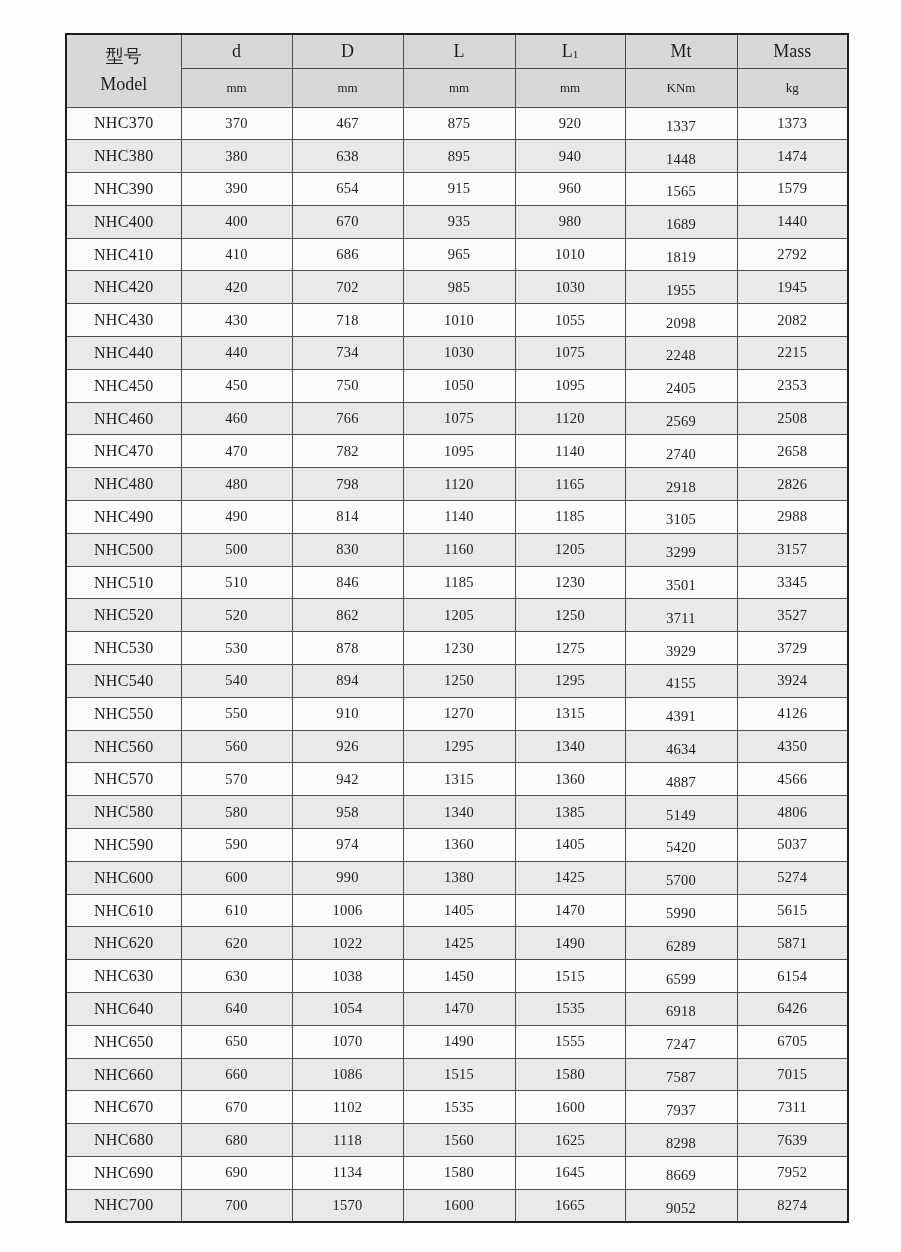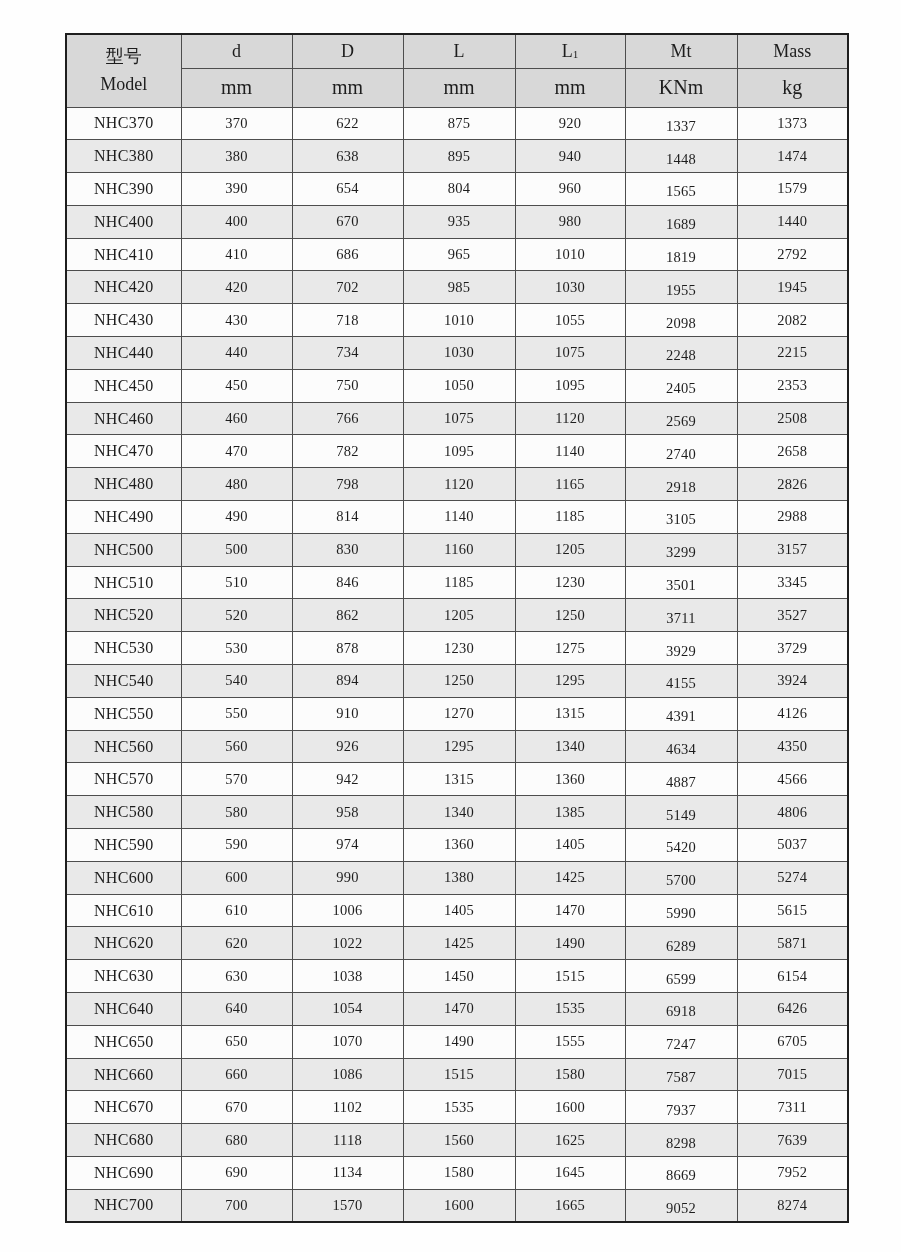--- a/index.html
+++ b/index.html
@@ -35,21 +35,21 @@
     overflow: hidden;
     white-space: nowrap;
   }
   thead th {
     background: #d8d8d8;
     font-weight: normal;
   }
   tr.header-name-row { height: 34px; }
   tr.header-name-row th { font-size: 18px; }
   tr.header-unit-row { height: 39px; }
-  tr.header-unit-row th { font-size: 20px; }
+  tr.header-unit-row th { font-size: 13px; }
   th.model-th {
     font-size: 16px;
     line-height: 1.55;
   }
   th .sub {
     font-size: 0.62em;
     vertical-align: -0.12em;
   }
   tbody tr { height: 32.8px; }
   tbody td {
@@ -98,40 +98,40 @@
         <th>mm</th>
         <th>mm</th>
         <th>KNm</th>
         <th>kg</th>
       </tr>
     </thead>
     <tbody id="table-body">
         <tr>
           <td class="model-cell">NHC370</td>
           <td class="d-cell">370</td>
-          <td class="d-cap-cell">622</td>
+          <td class="d-cap-cell">467</td>
           <td class="l-cell">875</td>
           <td class="l1-cell">920</td>
           <td class="mt-cell"><span class="shift">1337</span></td>
           <td class="mass-cell">1373</td>
         </tr>
         <tr>
           <td class="model-cell">NHC380</td>
           <td class="d-cell">380</td>
           <td class="d-cap-cell">638</td>
           <td class="l-cell">895</td>
           <td class="l1-cell">940</td>
           <td class="mt-cell"><span class="shift">1448</span></td>
           <td class="mass-cell">1474</td>
         </tr>
         <tr>
           <td class="model-cell">NHC390</td>
           <td class="d-cell">390</td>
           <td class="d-cap-cell">654</td>
-          <td class="l-cell">804</td>
+          <td class="l-cell">915</td>
           <td class="l1-cell">960</td>
           <td class="mt-cell"><span class="shift">1565</span></td>
           <td class="mass-cell">1579</td>
         </tr>
         <tr>
           <td class="model-cell">NHC400</td>
           <td class="d-cell">400</td>
           <td class="d-cap-cell">670</td>
           <td class="l-cell">935</td>
           <td class="l1-cell">980</td>

